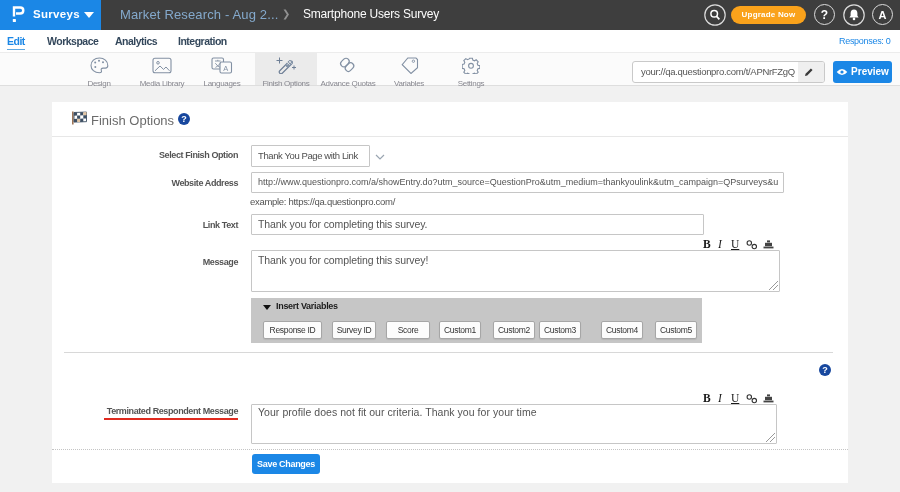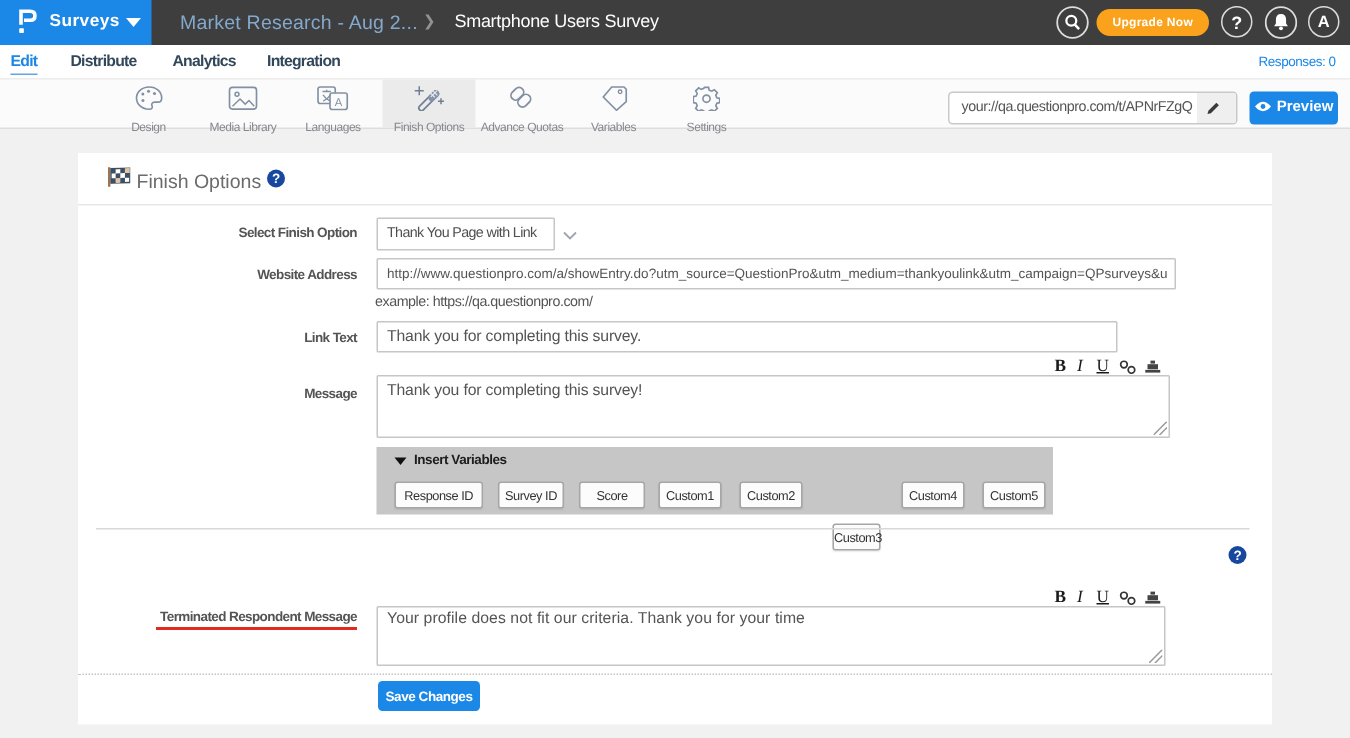--- a/index.html
+++ b/index.html
@@ -31,21 +31,21 @@
   
   #card { position:absolute; left:52px; top:102px; width:796px; height:381px; background:#fff; }
   #cardhead { position:absolute; left:0; top:0; width:796px; height:35px; border-bottom:1px solid #e7e7e7; }
   #fo-title { position:absolute; left:39px; top:11px; font-size:13px; color:#6b6b6b; }
   .helpc { position:absolute; width:12px; height:12px; background:#17479e; border-radius:50%; color:#fff; font-size:9px; font-weight:700; text-align:center; line-height:12px; }
   .flabel { position:absolute; font-size:9px; letter-spacing:-0.4px; font-weight:700; color:#545454; text-align:right; left:0; width:186px; white-space:nowrap; }
   .inp { position:absolute; border:1px solid #c6c6c6; background:#fff; font-size:10.5px; letter-spacing:-0.1px; color:#545454; border-radius:1px; }
   #selbox { left:199px; top:43px; width:119px; height:22px; font-size:9.5px; letter-spacing:-0.4px; line-height:20px; padding-left:6px; color:#4f4f4f; }
   #webinp { left:199px; top:70px; width:533px; height:21px; line-height:19px; padding-left:6px; white-space:nowrap; overflow:hidden; font-size:9px; letter-spacing:0; }
   #example { position:absolute; left:198px; top:94px; font-size:9.5px; letter-spacing:-0.3px; color:#545454; }
-  #linkinp { left:199px; top:112px; width:494px; height:21px; line-height:18px; padding-left:6px; }
+  #linkinp { left:199px; top:112px; width:453px; height:21px; line-height:18px; padding-left:6px; }
   .bi { position:absolute; font-family:"Liberation Serif", serif; font-size:11.5px; color:#1a1a1a; }
   #msgta { left:199px; top:148px; width:529px; height:42px; padding:3px 6px; }
   #varpanel { position:absolute; left:199px; top:196px; width:451px; height:45px; background:#c6c6c6; }
   #varhdr { position:absolute; left:25px; top:3px; font-size:9px; letter-spacing:-0.3px; font-weight:700; color:#1c1c1c; }
   #vartri { position:absolute; left:12px; top:7px; width:0; height:0; border-left:4.5px solid transparent; border-right:4.5px solid transparent; border-top:5px solid #111; }
   .vbtn { position:absolute; top:23px; height:18px; background:#fcfcfc; border:1px solid #a6a6a6; border-radius:2px; font-size:8.5px; letter-spacing:-0.3px; color:#333; text-align:center; line-height:16px; white-space:nowrap; box-shadow:0 1px 1px rgba(0,0,0,.08); }
   #divider { position:absolute; left:12px; top:250px; width:769px; height:1px; background:#d8d8d8; }
   #termlabel { position:absolute; left:0; top:304px; width:186px; text-align:right; font-size:9px; letter-spacing:-0.4px; font-weight:700; color:#545454; white-space:nowrap; }
   #termred { position:absolute; left:52px; top:316px; width:134px; height:2px; background:#e02b20; }
   #termta { left:199px; top:302px; width:526px; height:40px; padding:1px 6px; letter-spacing:0.05px; }
@@ -77,21 +77,21 @@
   <svg class="abs" style="left:843px;top:4px" width="22" height="22" viewBox="0 0 22 22">
     <circle cx="11" cy="11" r="10.2" fill="none" stroke="#dcdcdc" stroke-width="1.2"></circle>
     <path d="M11 5.4 q3.4 0 3.4 3.8 l0 2.5 1.2 1.8 -9.2 0 1.2 -1.8 0 -2.5 q0 -3.8 3.4 -3.8z" fill="#fff"></path>
     <circle cx="11" cy="14.9" r="1.3" fill="#fff"></circle>
   </svg>
   <div class="circbtn" style="left:872px; font-size:11px; font-weight:700; line-height:20px;">A</div>
 </div>
 
 <div id="navrow">
   <div class="navitem" style="left:7px; color:#1b87e6; border-bottom:1.5px solid #5fa8e0; padding-bottom:2px;">Edit</div>
-  <div class="navitem" style="left:47px;">Distribute</div>
+  <div class="navitem" style="left:47px;">Workspace</div>
   <div class="navitem" style="left:115px;">Analytics</div>
   <div class="navitem" style="left:178px;">Integration</div>
   <div id="responses">Responses: 0</div>
 </div>
 
 <div id="toolbar">
   <div class="titem" style="left:131px;">
     <svg width="20" height="17" viewBox="0 0 20 17">
       <rect x="1" y="1.2" width="18" height="14.5" rx="2" fill="none" stroke="#8290a3" stroke-width="1.1"></rect>
       <circle cx="6" cy="5.8" r="1.3" fill="none" stroke="#8290a3" stroke-width="1"></circle>
@@ -232,21 +232,21 @@
   </div>
 
   <div id="varpanel">
     <div id="vartri"></div>
     <div id="varhdr">Insert Variables</div>
     <div class="vbtn" style="left:12px; width:59px;">Response ID</div>
     <div class="vbtn" style="left:81px; width:44px;">Survey ID</div>
     <div class="vbtn" style="left:135px; width:44px;">Score</div>
     <div class="vbtn" style="left:188px; width:42px;">Custom1</div>
     <div class="vbtn" style="left:242px; width:42px;">Custom2</div>
-    <div class="vbtn" style="left:304px; width:32px;margin-top:28px;">Custom3</div>
+    <div class="vbtn" style="left:288px; width:42px;">Custom3</div>
     <div class="vbtn" style="left:350px; width:42px;">Custom4</div>
     <div class="vbtn" style="left:404px; width:42px;">Custom5</div>
   </div>
 
   <div id="divider"></div>
   <div class="helpc" style="left:767px; top:262px;">?</div>
 
   <div class="bi" style="left:651px; top:290px;"><b>B</b></div>
   <div class="bi" style="left:666px; top:290px;"><i>I</i></div>
   <div class="bi" style="left:679px; top:290px;"><u>U</u></div>

